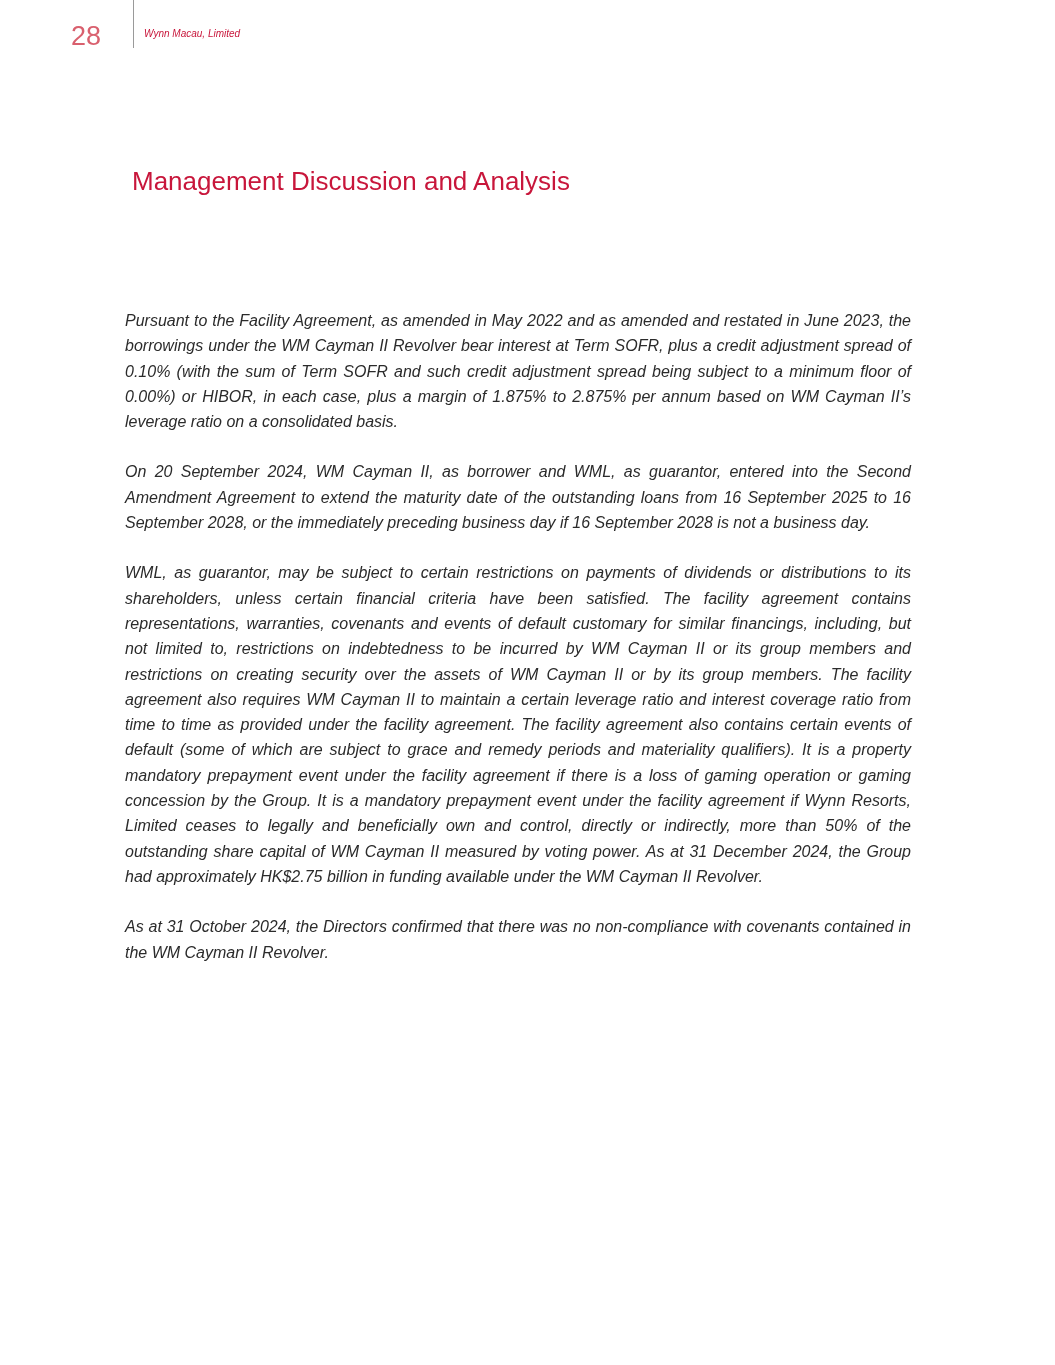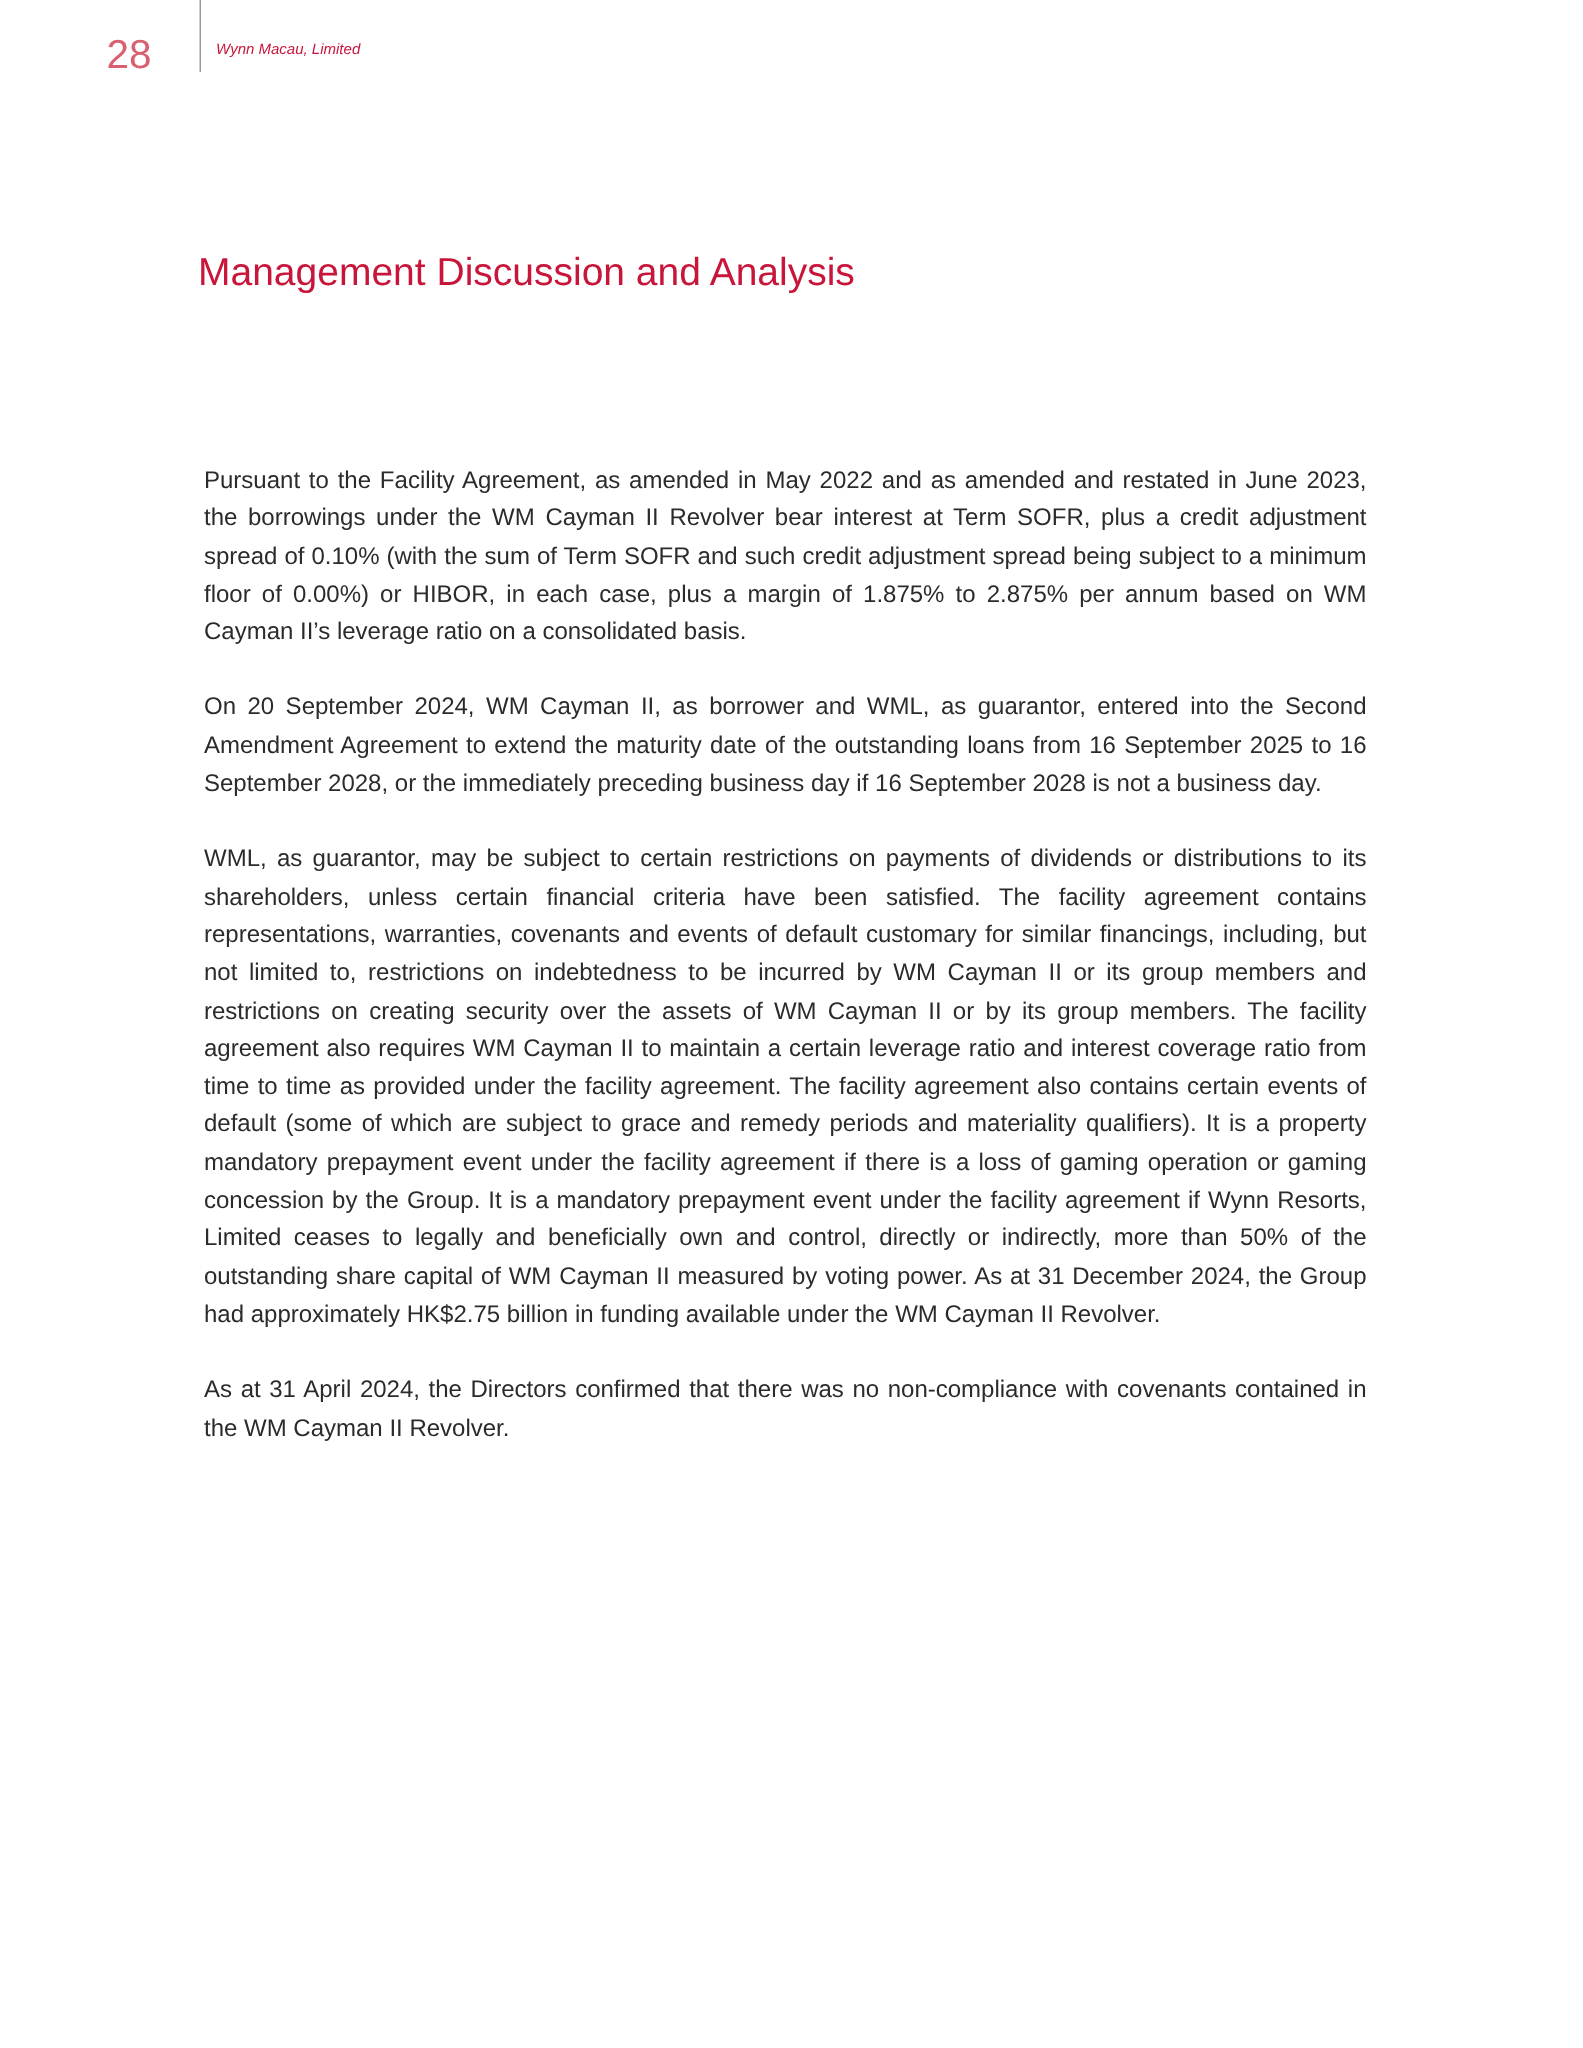--- a/index.html
+++ b/index.html
@@ -58,36 +58,37 @@
       font-weight: normal;
       color: #c8163b;
     }
     .body-text {
       position: absolute;
       left: 120px;
       top: 308px;
       width: 791px;
     }
     .paragraph {
-      margin: 0 0 25px 16px;
+      margin: 0 0 25px 5px;
       font-size: 16px;
       line-height: 25.3px;
       text-align: justify;
       color: #2b2b2b;
+      font-style: italic;
     }
   </style>
 </head>
 <body>
 
 <div class="header">
   <span class="page-number">28</span>
   <div class="header-divider"></div>
   <span class="company-name">Wynn Macau, Limited</span>
 </div>
 
 <h1 class="page-title">Management Discussion and Analysis</h1>
 
 <div class="body-text">
   <p class="paragraph">Pursuant to the Facility Agreement, as amended in May 2022 and as amended and restated in June 2023, the borrowings under the WM Cayman II Revolver bear interest at Term SOFR, plus a credit adjustment spread of 0.10% (with the sum of Term SOFR and such credit adjustment spread being subject to a minimum floor of 0.00%) or HIBOR, in each case, plus a margin of 1.875% to 2.875% per annum based on WM Cayman II’s leverage ratio on a consolidated basis.</p>
   <p class="paragraph">On 20 September 2024, WM Cayman II, as borrower and WML, as guarantor, entered into the Second Amendment Agreement to extend the maturity date of the outstanding loans from 16 September 2025 to 16 September 2028, or the immediately preceding business day if 16 September 2028 is not a business day.</p>
   <p class="paragraph">WML, as guarantor, may be subject to certain restrictions on payments of dividends or distributions to its shareholders, unless certain financial criteria have been satisfied. The facility agreement contains representations, warranties, covenants and events of default customary for similar financings, including, but not limited to, restrictions on indebtedness to be incurred by WM Cayman II or its group members and restrictions on creating security over the assets of WM Cayman II or by its group members. The facility agreement also requires WM Cayman II to maintain a certain leverage ratio and interest coverage ratio from time to time as provided under the facility agreement. The facility agreement also contains certain events of default (some of which are subject to grace and remedy periods and materiality qualifiers). It is a property mandatory prepayment event under the facility agreement if there is a loss of gaming operation or gaming concession by the Group. It is a mandatory prepayment event under the facility agreement if Wynn Resorts, Limited ceases to legally and beneficially own and control, directly or indirectly, more than 50% of the outstanding share capital of WM Cayman II measured by voting power. As at 31 December 2024, the Group had approximately HK$2.75 billion in funding available under the WM Cayman II Revolver.</p>
-  <p class="paragraph">As at 31 April 2024, the Directors confirmed that there was no non-compliance with covenants contained in the WM Cayman II Revolver.</p>
+  <p class="paragraph">As at 31 October 2024, the Directors confirmed that there was no non-compliance with covenants contained in the WM Cayman II Revolver.</p>
 </div>
 
 </body></html>

